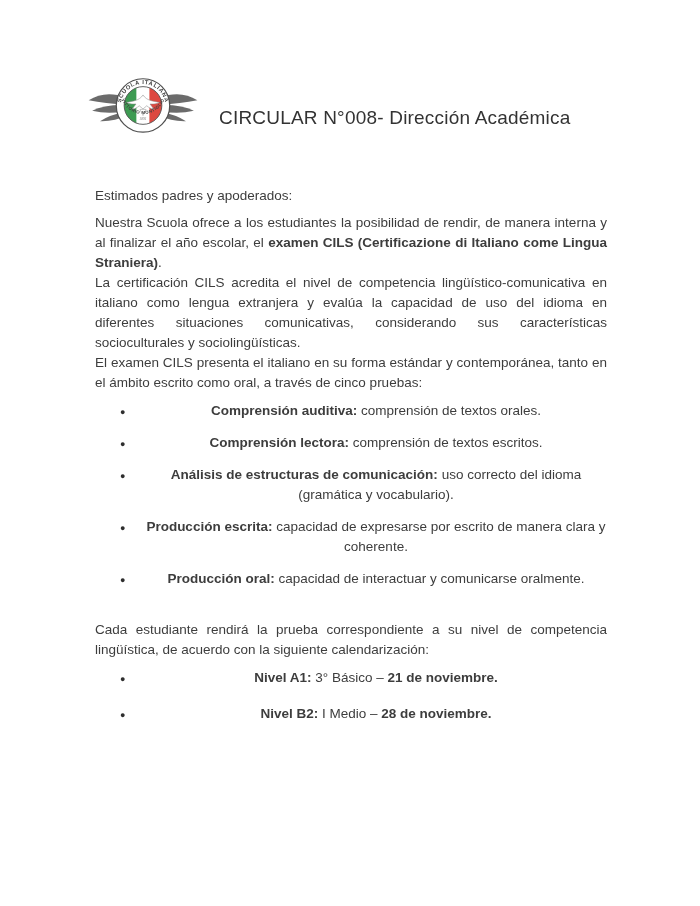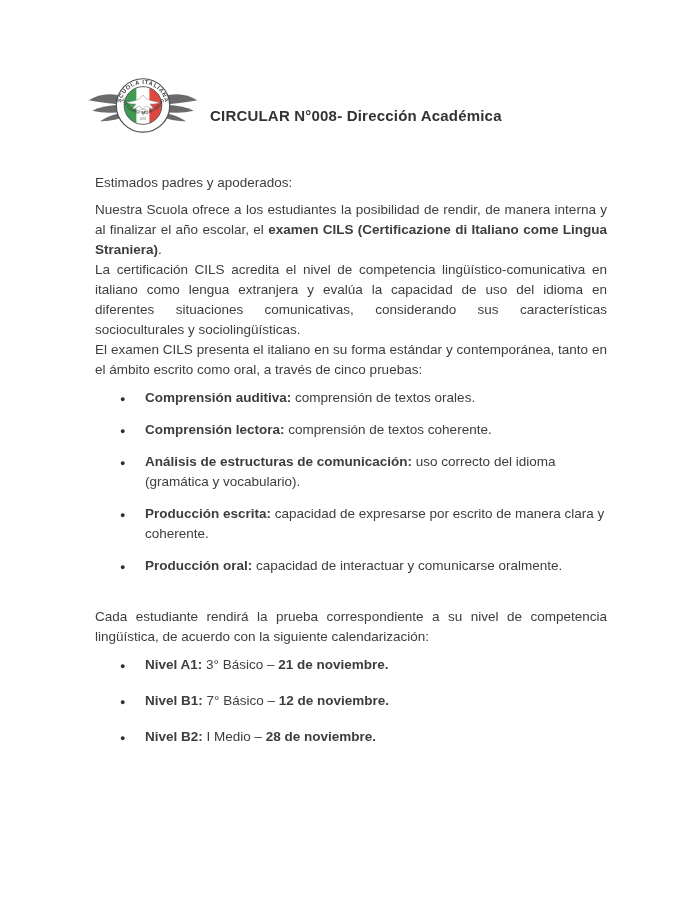--- a/index.html
+++ b/index.html
@@ -11,35 +11,35 @@
     position: relative;
     overflow: hidden;
   }
   .page { width: 700px; height: 906px; background: #fff; position: relative; }
 
   
   .header { position: relative; height: 152px; }
   .logo { position: absolute; left: 86px; top: 64px; width: 114px; height: 90px; }
   .logo svg { width: 100%; height: 100%; display: block; }
   .title {
-    position: absolute; left: 210px; top: 107px;
-    font-size: 15px; font-weight: bold; color: #333;
+    position: absolute; left: 219px; top: 107px;
+    font-size: 19px; font-weight: normal; color: #333;
     letter-spacing: 0.2px; white-space: nowrap;
   }
 
   
   .content { padding: 21px 93px 0 95px; font-size: 13.5px; line-height: 20px; }
-  .greeting { margin-bottom: 7px; }
+  .greeting { margin-bottom: 7px; margin-top: 13px; }
   .para { }
   .justify { text-align: justify; }
   .b { font-weight: bold; }
   .spaced { margin-top: 31px; }
 
   ul.bullets { list-style: none; margin: 8px 0 0 25px; }
-  ul.bullets li { position: relative; padding-left: 25px; margin-bottom: 12px; }
+  ul.bullets li { position: relative; padding-left: 25px; margin-bottom: 12px; text-align: center; }
   ul.bullets li::before {
     content: "●"; position: absolute; left: 0px; top: 1px;
     font-size: 9px; color: #2e2e2e;
   }
   ul.levels li { margin-bottom: 16px; }
 </style>
 </head>
 <body>
 
 <div class="page">
@@ -101,28 +101,27 @@
     <p class="greeting">Estimados padres y apoderados:</p>
 
     <p class="para justify"><span>Nuestra Scuola ofrece a los estudiantes la posibilidad de rendir, de manera interna y al finalizar el año escolar, el </span><span class="b">examen CILS (Certificazione di Italiano come Lingua Straniera)</span><span>.</span></p>
 
     <p class="para justify"><span>La certificación CILS acredita el nivel de competencia lingüístico-comunicativa en italiano como lengua extranjera y evalúa la capacidad de uso del idioma en diferentes situaciones comunicativas, considerando sus características socioculturales y sociolingüísticas.</span></p>
 
     <p class="para justify"><span>El examen CILS presenta el italiano en su forma estándar y contemporánea, tanto en el ámbito escrito como oral, a través de cinco pruebas:</span></p>
 
     <ul class="bullets">
         <li><span class="b">Comprensión auditiva: </span><span>comprensión de textos orales.</span></li>
-        <li><span class="b">Comprensión lectora: </span><span>comprensión de textos coherente.</span></li>
+        <li><span class="b">Comprensión lectora: </span><span>comprensión de textos escritos.</span></li>
         <li><span class="b">Análisis de estructuras de comunicación: </span><span>uso correcto del idioma (gramática y vocabulario).</span></li>
         <li><span class="b">Producción escrita: </span><span>capacidad de expresarse por escrito de manera clara y coherente.</span></li>
         <li><span class="b">Producción oral: </span><span>capacidad de interactuar y comunicarse oralmente.</span></li>
       </ul>
 
     <p class="para justify spaced"><span>Cada estudiante rendirá la prueba correspondiente a su nivel de competencia lingüística, de acuerdo con la siguiente calendarización:</span></p>
 
     <ul class="bullets levels">
         <li><span class="b">Nivel A1: </span><span>3° Básico – </span><span class="b">21 de noviembre.</span></li>
-        <li><span class="b">Nivel B1: </span><span>7° Básico – </span><span class="b">12 de noviembre.</span></li>
         <li><span class="b">Nivel B2: </span><span>I Medio – </span><span class="b">28 de noviembre.</span></li>
       </ul>
 
   </div>
 </div>
 
 </body></html>

